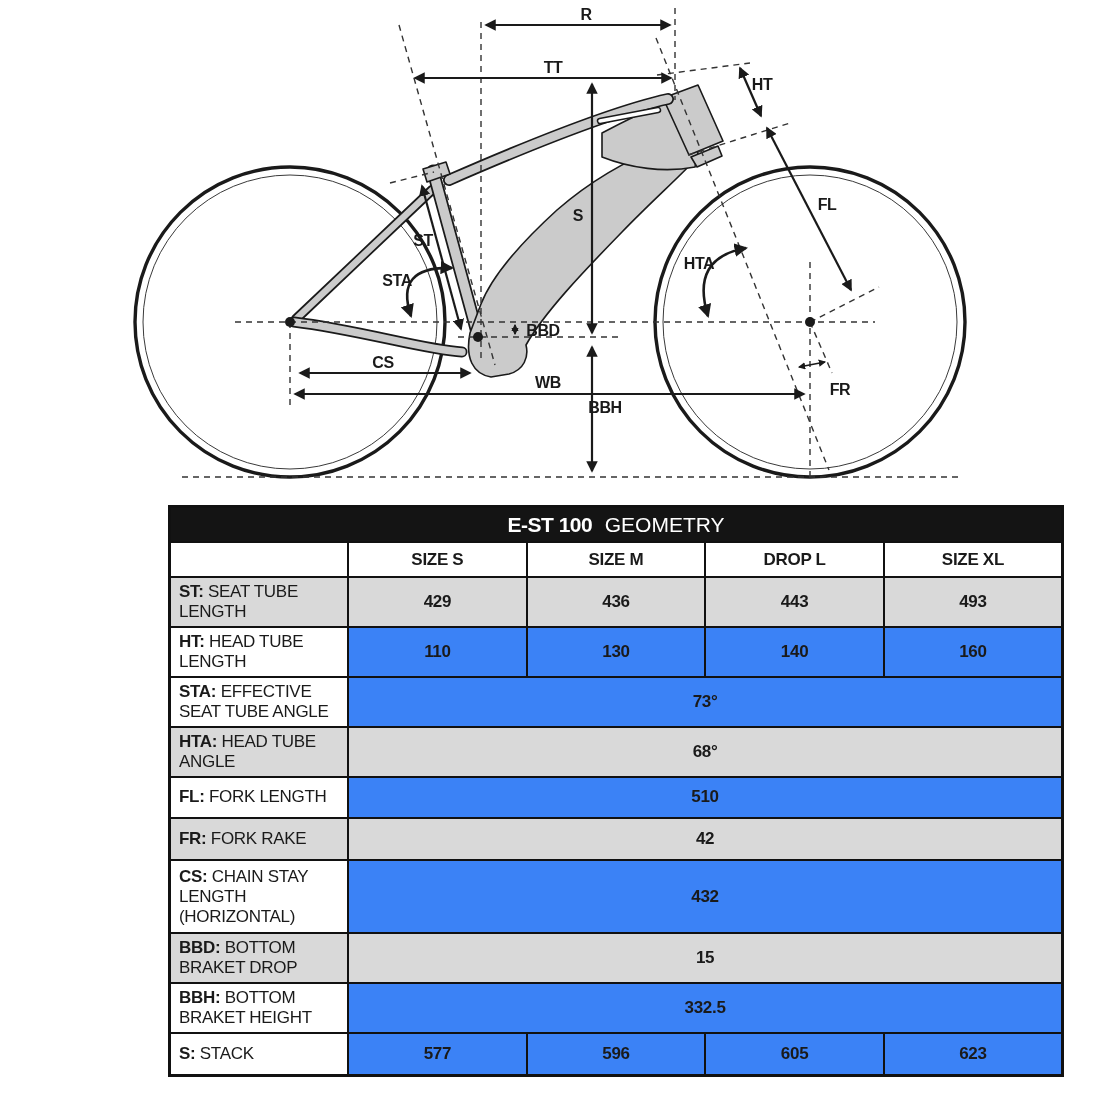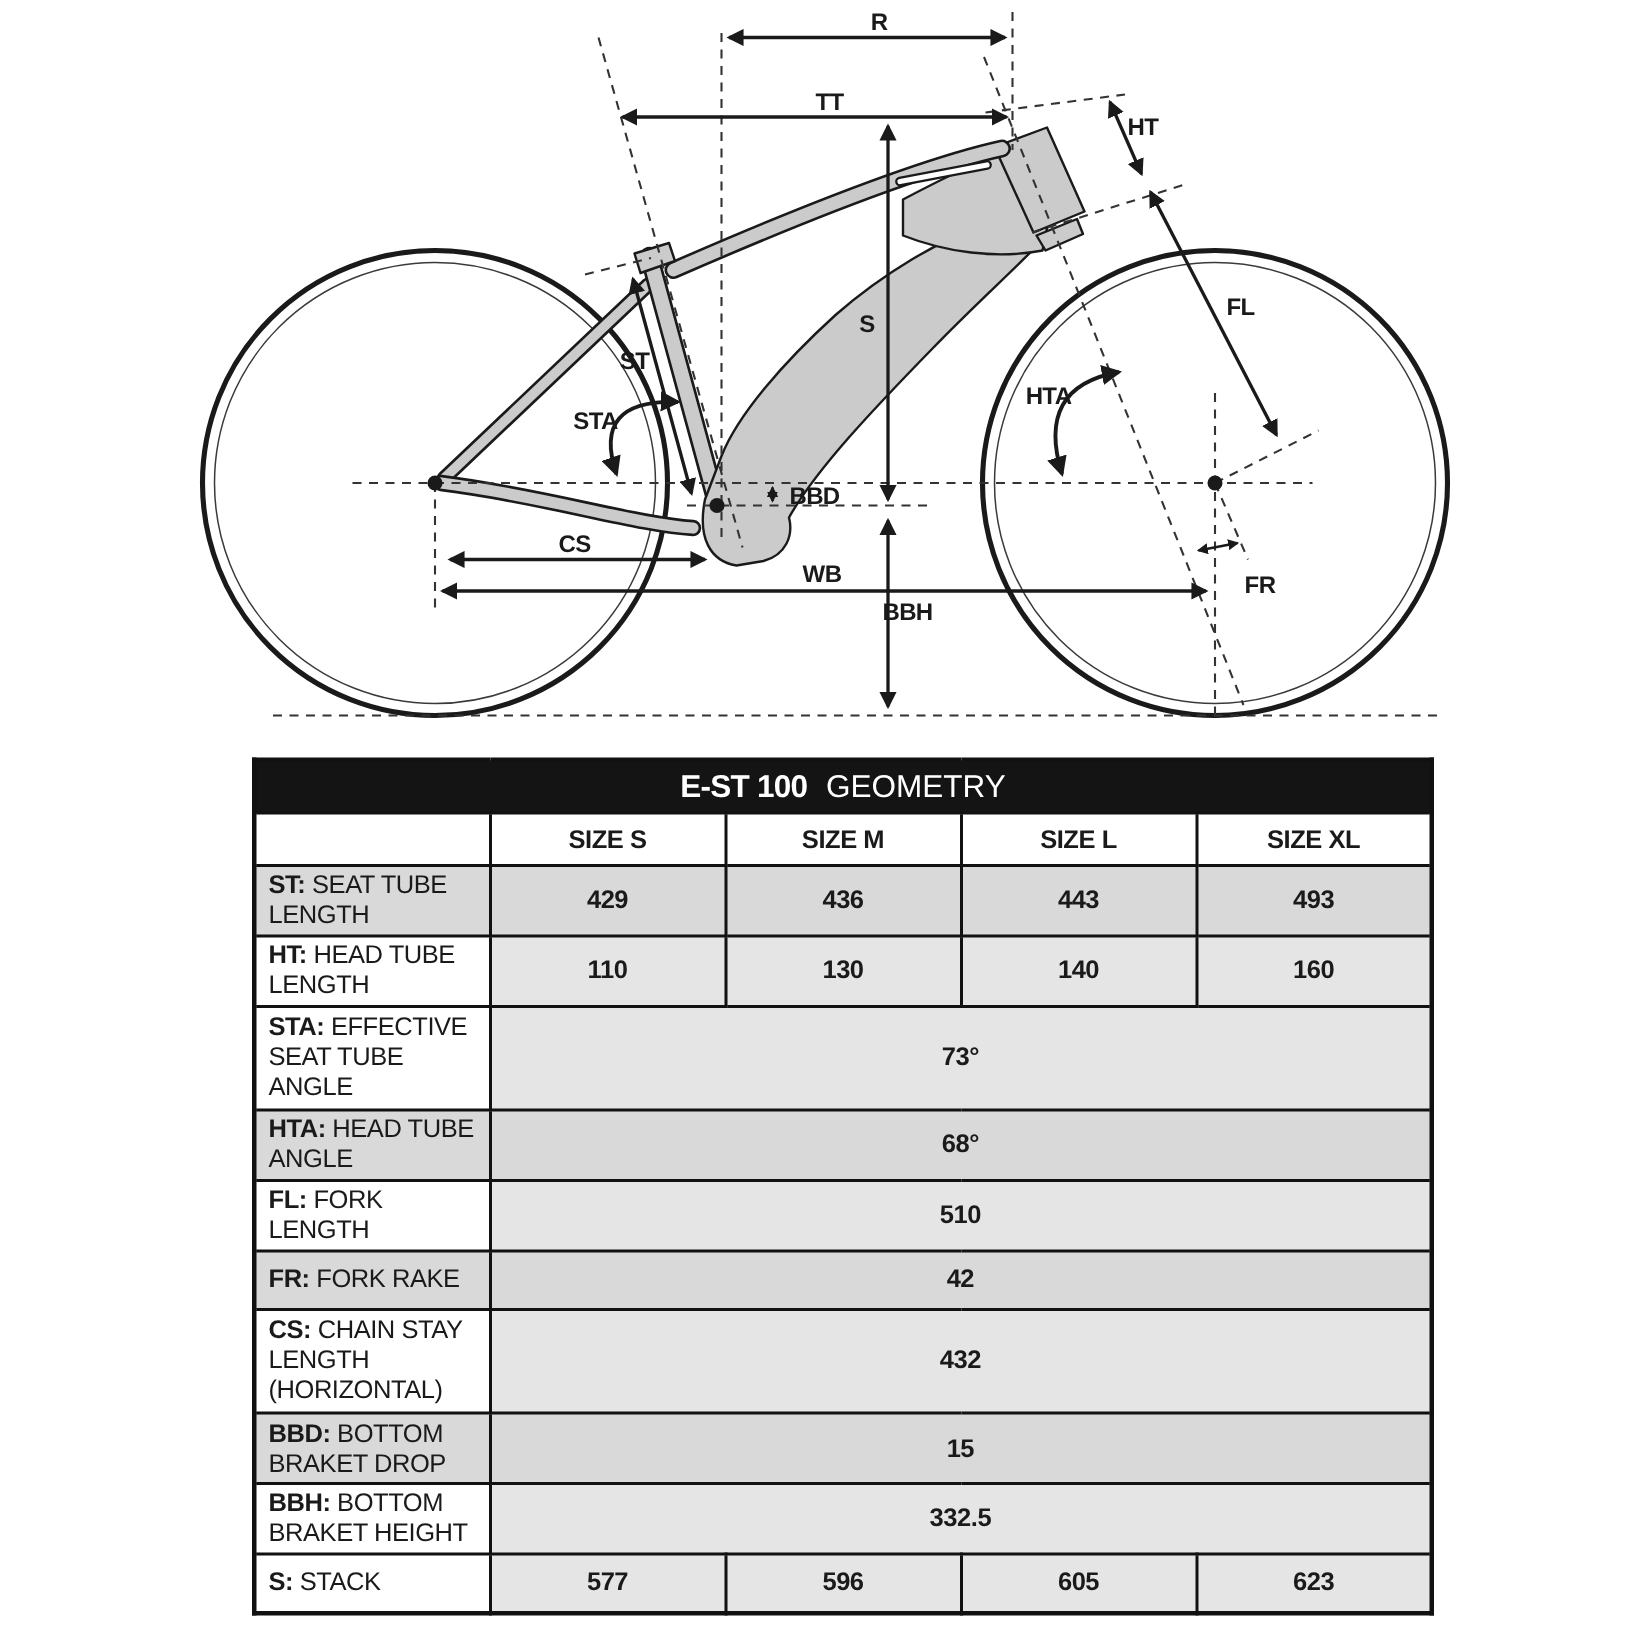--- a/index.html
+++ b/index.html
@@ -5,31 +5,31 @@
   html,body{margin:0;padding:0;}
   body{width:1100px;height:1100px;background:#fff;font-family:"Liberation Sans",sans-serif;overflow:hidden;}
   .page{position:relative;width:1100px;height:1100px;background:#fff;}
 
   
   .diagram{position:absolute;left:0;top:0;width:1100px;height:500px;}
   .dlabel{font-family:"Liberation Sans",sans-serif;font-weight:bold;font-size:16px;fill:#1a1a1a;
           text-anchor:middle;letter-spacing:-0.4px;}
 
   
-  .geo-table{position:absolute;left:168px;top:505px;width:788px;height:572px;}
+  .geo-table{position:absolute;left:168px;top:505px;width:896px;height:572px;}
   table{width:100%;height:100%;border-collapse:collapse;table-layout:fixed;border:3px solid #111;}
   th,td{border:2px solid #111;height:33px;padding:0;letter-spacing:-0.3px;color:#1a1a1a;}
   .title-bar{background:#141414;color:#fff;font-size:21px;text-align:center;}
   .title-bar .t-bold{font-weight:800;letter-spacing:-0.5px;}
   .title-bar .t-reg{font-weight:400;margin-left:7px;letter-spacing:0px;}
   .size-h{font-weight:700;font-size:17px;text-align:center;background:#fff;}
   .label-cell{font-size:17px;text-align:left;padding-left:8px;background:#fff;font-weight:400;margin-top:44px;}
   .label-cell .prefix{font-weight:800;}
   .label-cell.all-bold{font-weight:800;}
-  .val{font-weight:700;font-size:17px;text-align:center;background:#e5e5e5;}
+  .val{font-weight:700;font-size:17px;text-align:center;background:#3b82f6;}
   tr.shaded .label-cell, tr.shaded .val{background:#d9d9d9;}
 </style>
 </head>
 <body>
 
 <div class="page">
 
   <svg class="diagram" viewBox="0 0 1100 500" width="1100" height="500" xmlns="http://www.w3.org/2000/svg">
     <defs>
       <marker id="ah" viewBox="0 0 10 10" refX="8.5" refY="5" markerWidth="5.2" markerHeight="5.2" orient="auto-start-reverse">
@@ -146,21 +146,21 @@
         <tr>
           <th class="title-bar" colspan="5">
             <span class="t-bold">E-ST 100</span>
             <span class="t-reg">GEOMETRY</span>
           </th>
         </tr>
         <tr id="size-header-row">
           <th class="size-h"></th>
         <th class="size-h">SIZE S</th>
             <th class="size-h">SIZE M</th>
-            <th class="size-h">SIZE L</th>
+            <th class="size-h">DROP L</th>
             <th class="size-h">SIZE XL</th>
           </tr>
       </thead>
       <tbody id="table-body">
           <tr class="shaded">
             <td class="label-cell"><span class="prefix">ST: </span>SEAT TUBE LENGTH</td>
             <td class="val">429</td>
             <td class="val">436</td>
             <td class="val">443</td>
             <td class="val">493</td>

